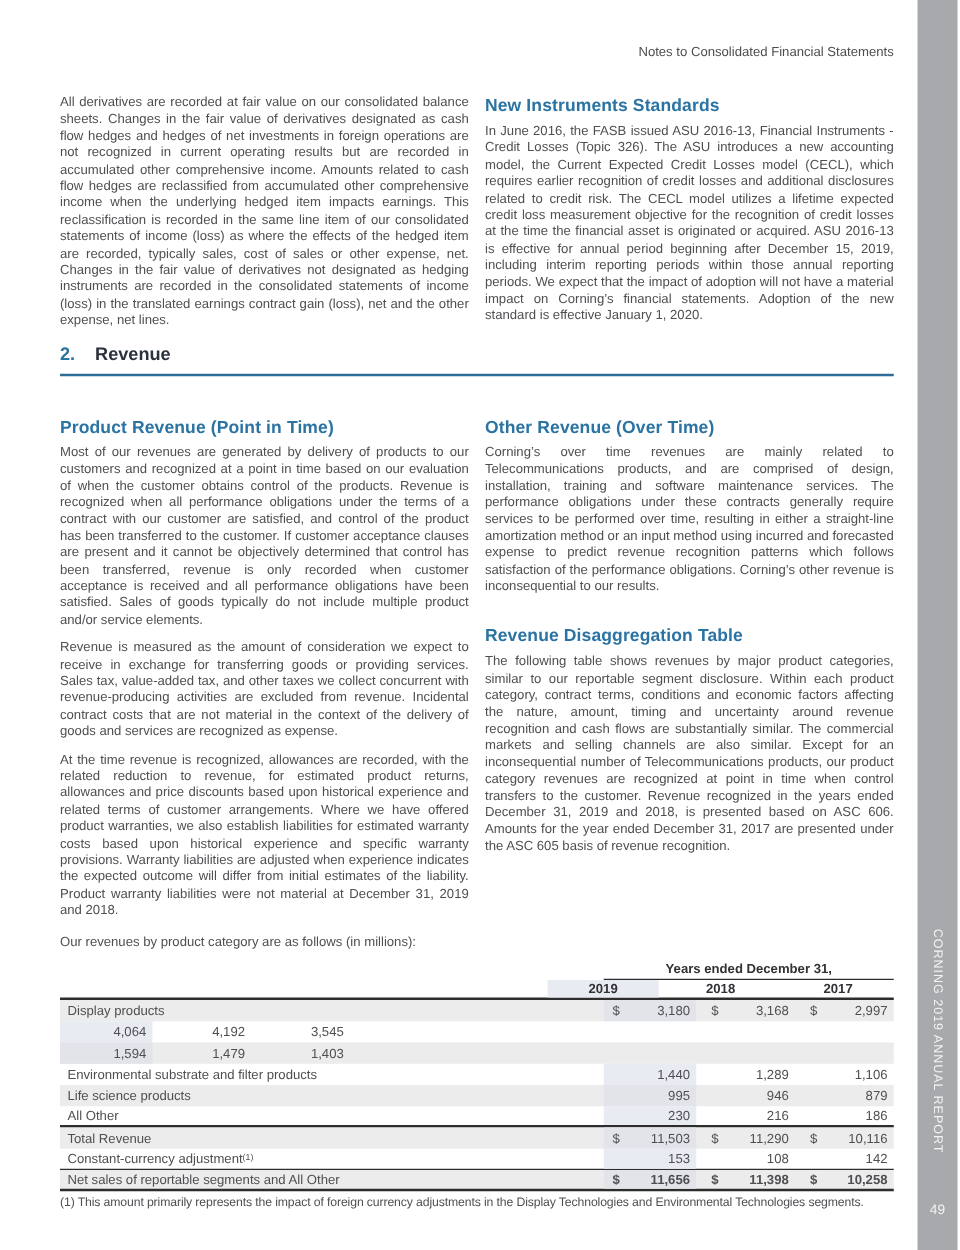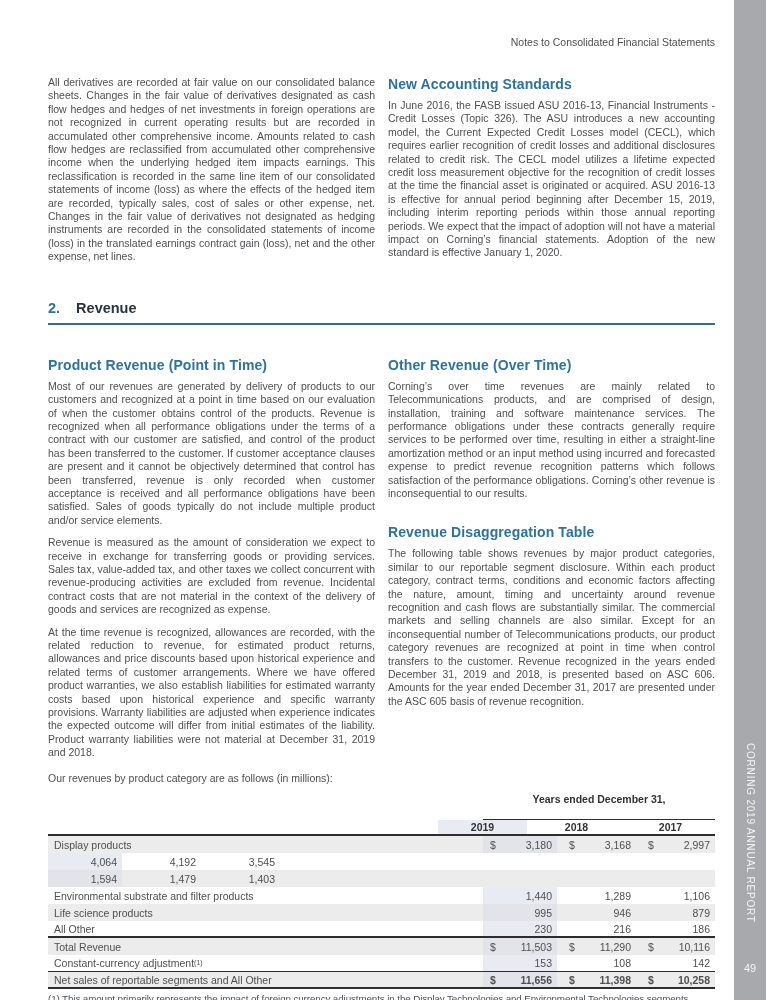--- a/index.html
+++ b/index.html
@@ -43,21 +43,21 @@
   .para:last-child { margin-bottom: 0; }
 
   h2.section {
     color: #2a73a2; font-size: 14px; font-weight: bold;
     margin-bottom: 7px; letter-spacing: 0.1px;
   }
 
   .row1 { margin-top: 28px; }
 
   .revenue-head {
-    margin-top: 36px; padding-bottom: 7px;
+    margin-top: 12px; padding-bottom: 7px;
     border-bottom: 2px solid #2e6d99;
     font-size: 14.5px; font-weight: bold;
   }
   .revenue-head .num { color: #2a73a2; margin-right: 16px; }
   .revenue-head .ttl { color: #2a323d; }
 
   .row2 { margin-top: 32px; }
   .sub-block { margin-bottom: 24px; }
 
   .table-intro { margin-top: 12px; }
@@ -74,21 +74,21 @@
     width: 74px; display: flex; align-items: center;
     padding: 0 5px 0 7px;
   }
   .ycell + .ycell, .yhead + .yhead { margin-left: 5px; }
   .ycell .dollar { width: 10px; text-align: left; }
   .ycell .val { flex: 1; text-align: right; }
 
   .thead-span { min-height: 15px; align-items: flex-end; }
   .yspan {
     width: 232px; text-align: center; font-weight: bold; color: #303235;
-    border-bottom: 1.5px solid #2d2d2d; padding-bottom: 14px;
+    border-bottom: 1.5px solid #2d2d2d; padding-bottom: 2px;
   }
   .thead-years { border-bottom: 2px solid #2d2d2d; min-height: 16px; }
   .yhead {
     width: 89px; text-align: center; font-weight: bold; color: #303235;
     display: flex; align-items: center; justify-content: center;
   }
 
   .trow.shaded { background: #ececec; }
   .ycell.y0, .yhead.y0 { background: #e9ebf2; }
   .shaded .ycell.y0 { background: #e2e4e9; }
@@ -106,21 +106,21 @@
 
 <div class="content">
 
   <div class="doc-header">Notes to Consolidated Financial Statements</div>
 
   <div class="cols row1">
     <div class="col">
       <p class="para">All derivatives are recorded at fair value on our consolidated balance sheets. Changes in the fair value of derivatives designated as cash flow hedges and hedges of net investments in foreign operations are not recognized in current operating results but are recorded in accumulated other comprehensive income. Amounts related to cash flow hedges are reclassified from accumulated other comprehensive income when the underlying hedged item impacts earnings. This reclassification is recorded in the same line item of our consolidated statements of income (loss) as where the effects of the hedged item are recorded, typically sales, cost of sales or other expense, net. Changes in the fair value of derivatives not designated as hedging instruments are recorded in the consolidated statements of income (loss) in the translated earnings contract gain (loss), net and the other expense, net lines.</p>
     </div>
     <div class="col">
-      <h2 class="section">New Accounting Standards</h2>
+      <h2 class="section">New Instruments Standards</h2>
       <p class="para">In June 2016, the FASB issued ASU 2016-13, Financial Instruments - Credit Losses (Topic 326). The ASU introduces a new accounting model, the Current Expected Credit Losses model (CECL), which requires earlier recognition of credit losses and additional disclosures related to credit risk. The CECL model utilizes a lifetime expected credit loss measurement objective for the recognition of credit losses at the time the financial asset is originated or acquired. ASU 2016-13 is effective for annual period beginning after December 15, 2019, including interim reporting periods within those annual reporting periods. We expect that the impact of adoption will not have a material impact on Corning’s financial statements. Adoption of the new standard is effective January 1, 2020.</p>
     </div>
   </div>
 
   <div class="revenue-head">
     <span class="num">2.</span><span class="ttl">Revenue</span>
   </div>
 
   <div class="cols row2">
     <div class="col">

